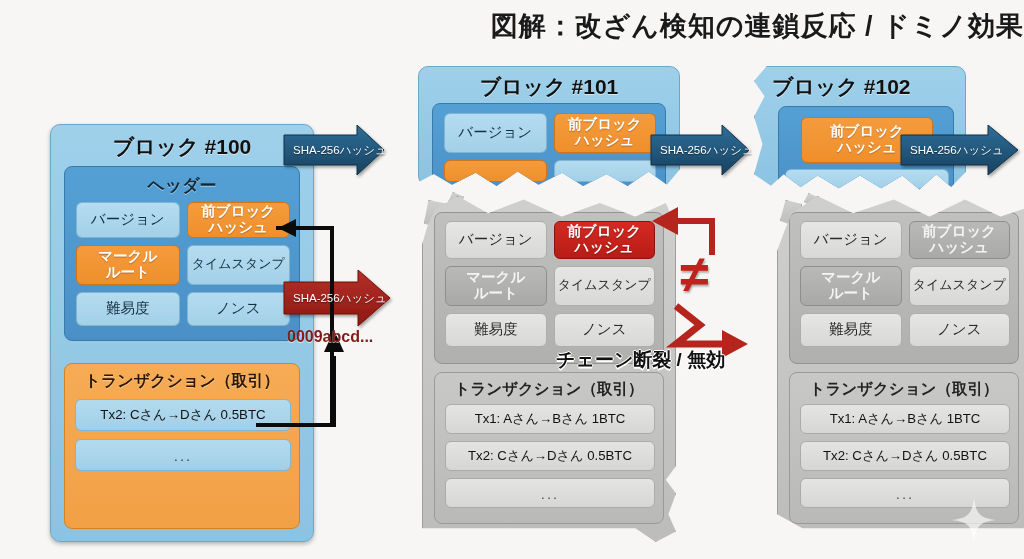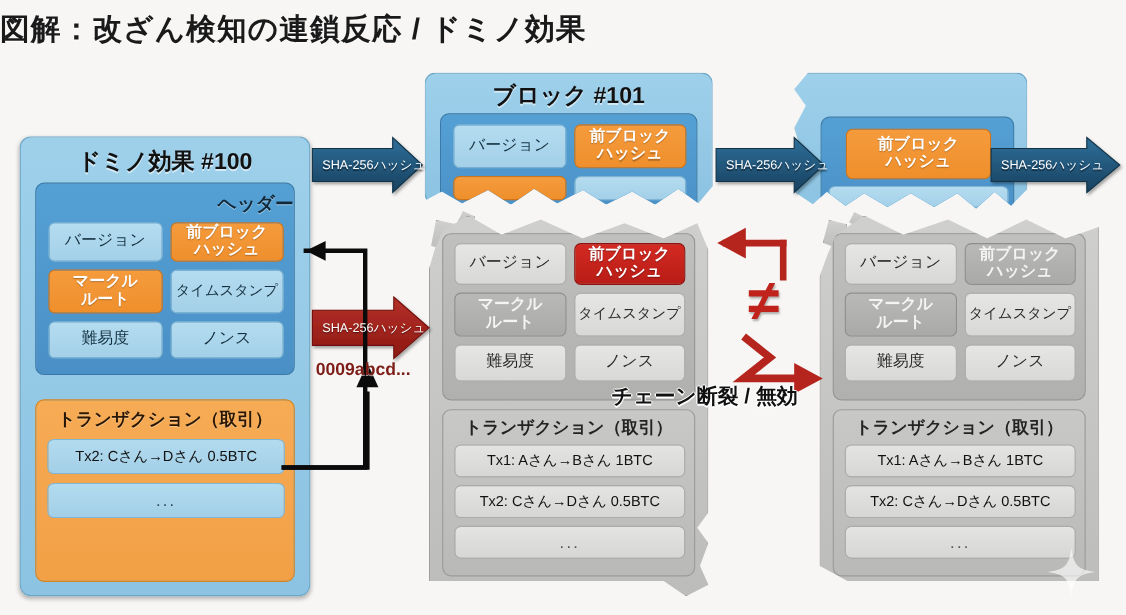--- a/index.html
+++ b/index.html
@@ -6,27 +6,27 @@
   body{
     width:1024px;height:559px;
     background:#f7f6f4;
     font-family:"Liberation Sans","DejaVu Sans",sans-serif;
     overflow:hidden;position:relative;
   }
   #stage{position:absolute;left:0;top:0;width:1024px;height:559px;}
 
   
   .title{
-    position:absolute;left:0;top:8px;width:1024px;text-align:left;
+    position:absolute;left:0;top:8px;width:1024px;text-align:right;
     font-size:27px;font-weight:bold;color:#1a1a1a;letter-spacing:1px;
     text-shadow:0 1px 0 #fff;
   }
 
   
-  .blk{position:absolute;box-sizing:border-box;}
+  .blk{position:absolute;box-sizing:border-box;margin-left:32px;}
   .blk-outer{
     border-radius:10px;
     box-shadow:0 2px 4px rgba(0,0,0,.28);
   }
   .blk-title{
     text-align:center;font-weight:bold;color:#111;
     text-shadow:0 1px 0 rgba(255,255,255,.55);
   }
   .hdr{
     border-radius:8px;box-sizing:border-box;font-family:Liberation Mono, monospace;
@@ -47,21 +47,21 @@
   .txbox{border-radius:8px;box-sizing:border-box;}
   .txtitle{text-align:center;font-weight:bold;color:#111;}
   .txrow{
     border-radius:6px;display:flex;align-items:center;justify-content:center;
     box-sizing:border-box;font-size:14.5px;color:#111;white-space:nowrap;
   }
 
   
   .c-blue .blk-outer-bg{background:linear-gradient(180deg,#9ed0ea,#8cc3e2);border:1px solid #6ba7c9;}
   .c-blue .hdr{background:linear-gradient(180deg,#54a0d4,#4a90c6);border:1px solid #3a7aa8;}
-  .c-blue .hdr-title{color:#10283a;text-align:right;}
+  .c-blue .hdr-title{color:#10283a;}
   .c-blue .fld{background:linear-gradient(180deg,#b5dcf0,#a3d0e8);border:1px solid #7fb4d2;color:#13303f;}
   .c-blue .fld.hl{background:linear-gradient(180deg,#f59b3c,#ef8f2c);border:1px solid #cf7418;color:#fff;font-weight:bold;text-shadow:0 1px 1px rgba(0,0,0,.28);}
   .c-blue .txbox{background:linear-gradient(180deg,#f6ab55,#f2a046);border:1px solid #d5831f;}
   .c-blue .txtitle{color:#2a1703;text-shadow:0 1px 0 rgba(255,255,255,.35);}
   .c-blue .txrow{background:linear-gradient(180deg,#b3dbef,#a2cfe7);border:1px solid #80b5d3;}
 
   
   .c-gray .blk-outer-bg{background:linear-gradient(180deg,#cfcfcd,#bcbcba);border:1px solid #9e9e9c;}
   .c-gray .hdr{background:linear-gradient(180deg,#c0c0be,#b0b0ae);border:1px solid #949492;}
   .c-gray .fld{background:linear-gradient(180deg,#e6e6e4,#d8d8d6);border:1px solid #aeaeac;color:#2a2a2a;}
@@ -101,21 +101,21 @@
 </head>
 <body>
 
 <div id="stage">
 
   <div class="title">図解：改ざん検知の連鎖反応 / ドミノ効果</div>
 
   <div class="blk blk-outer c-blue" id="b100" style="left:18px;top:124px;width:264px;height:418px;">
     <div class="blk-outer-bg" style="position:absolute;inset:0;border-radius:10px;"></div>
 
-    <div class="blk-title" style="position:absolute;left:0;top:9px;width:100%;font-size:21px;">ドミノ効果 #100</div>
+    <div class="blk-title" style="position:absolute;left:0;top:9px;width:100%;font-size:21px;">ブロック #100</div>
 
     <div class="hdr" style="position:absolute;left:14px;top:42px;width:236px;height:175px;">
       <div class="hdr-title" style="position:absolute;left:0;top:7px;width:100%;font-size:17px;">ヘッダー</div>
       <div class="fgrid" style="position:absolute;left:11px;top:35px;width:214px;">
         <div class="fld" style="height:36px;">
             <span>バージョン</span>
           </div>
         <div class="fld hl" style="height:36px;">
             <span><span>前ブロック</span><br><span>ハッシュ</span></span>
           </div>
@@ -213,20 +213,21 @@
         <div class="txrow" style="height:30px;font-size:15px;letter-spacing:2px;color:#555;">
           <span>...</span>
           </div>
       </div>
     </div>
   </div>
 
   <div class="blk c-blue" id="b102g" style="left:722px;top:66px;width:212px;height:126px;
               clip-path:polygon(6% 0,100% 0,100% 84%,93% 96%,86% 86%,78% 98%,70% 87%,60% 97%,50% 87%,40% 97%,30% 87%,22% 96%,14% 86%,8% 95%,0 86%,4% 62%,0 40%,5% 24%,0 12%);">
     <div class="blk-outer-bg" style="position:absolute;inset:0;border-radius:10px;"></div>
+    <div class="blk-title" style="position:absolute;left:8px;top:7px;width:100%;font-size:21px;text-align:left;padding-left:10px;box-sizing:border-box;">ブロック #102</div>
     <div class="hdr" style="position:absolute;left:24px;top:40px;width:176px;height:88px;">
       <div class="fld hl" style="position:absolute;left:22px;top:10px;width:132px;height:46px;">
         <span><span>前ブロック</span><br><span>ハッシュ</span></span>
       </div>
       <div class="fld" style="position:absolute;left:6px;top:62px;width:164px;height:20px;"></div>
     </div>
   </div>
 
   <div class="blk c-gray" style="left:748px;top:200px;width:22px;height:28px;
               clip-path:polygon(25% 0,100% 14%,85% 100%,0 74%);">

